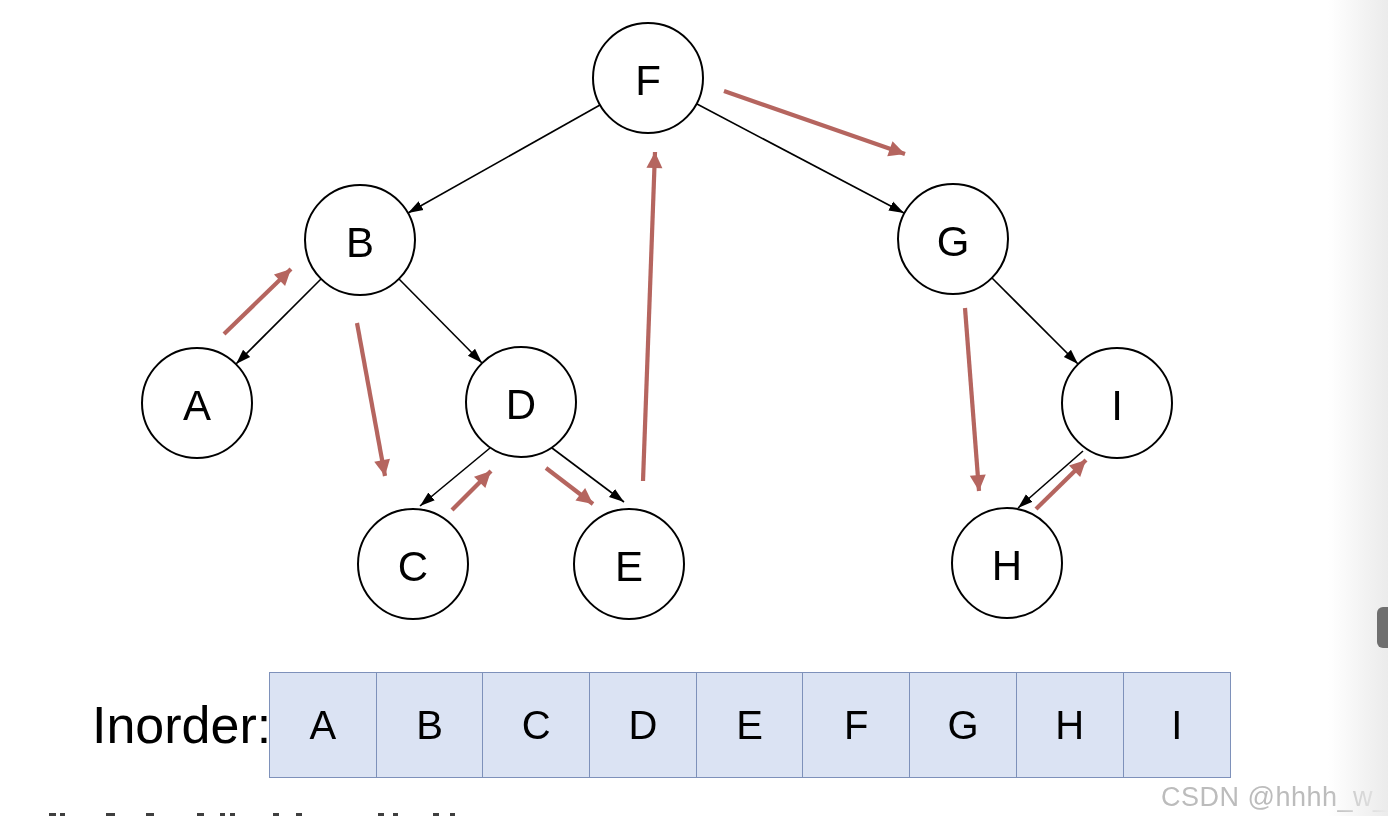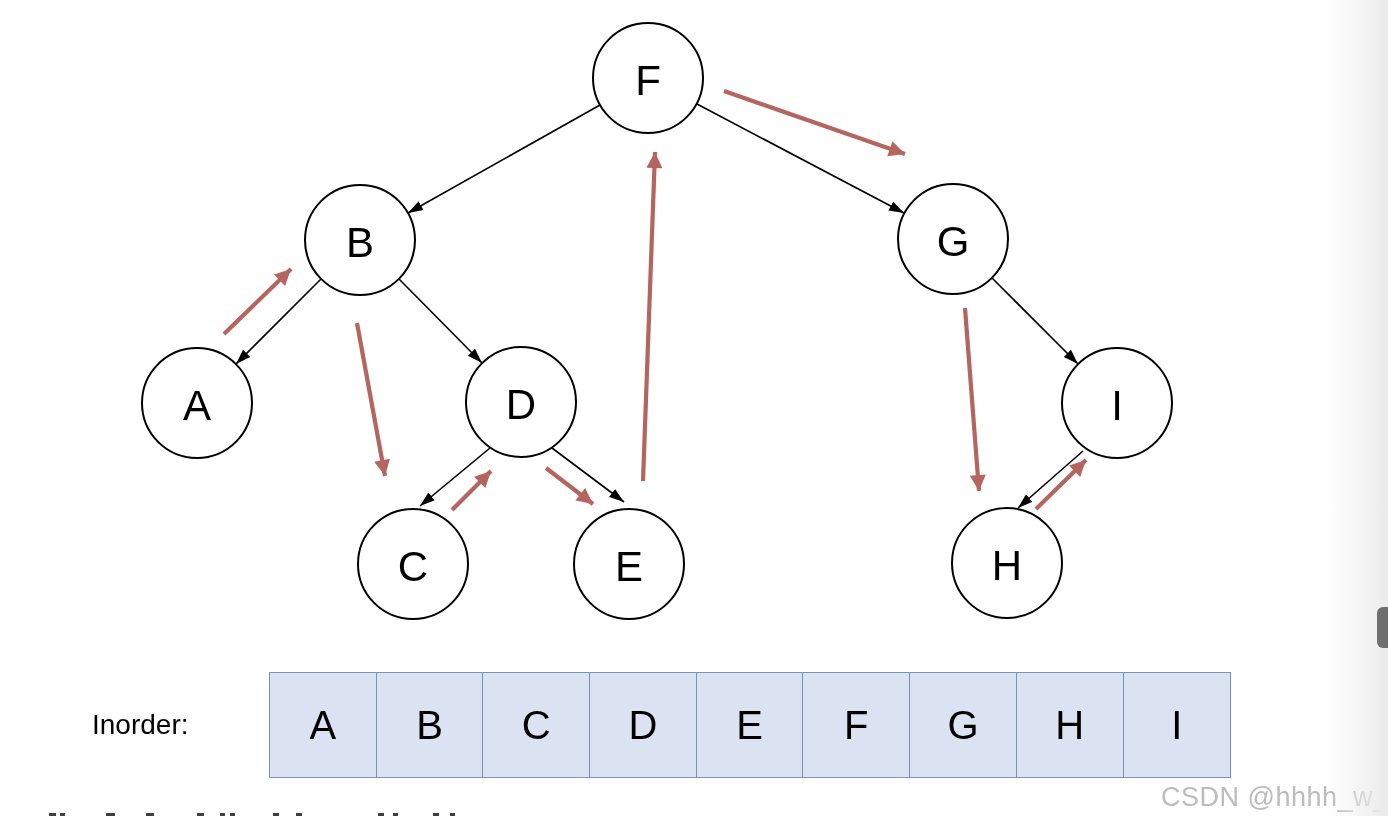--- a/index.html
+++ b/index.html
@@ -18,21 +18,21 @@
   .stage{position:absolute;left:0;top:0;width:1388px;height:816px;}
   svg text{font-family:"Liberation Sans",sans-serif;}
   .node circle{fill:#ffffff;stroke:#000000;stroke-width:2;}
   .node text{font-size:42px;fill:#000000;text-anchor:middle;dominant-baseline:central;}
   .tree-edge{stroke:#000000;stroke-width:1.6;fill:none;}
   .red-arrow{stroke:var(--accent-red);stroke-width:4.2;fill:none;}
   .frag{fill:#3f3f3f;}
 
   .inorder-label{
     position:absolute;left:92px;top:672px;height:106px;line-height:106px;
-    font-size:28px;color:#000;white-space:nowrap;
+    font-size:52px;color:#000;white-space:nowrap;
   }
   .inorder-table{
     position:absolute;left:269px;top:672px;height:106px;display:flex;
     border:1.5px solid var(--table-border);box-sizing:border-box;
     background:var(--table-fill);
   }
   .inorder-cell{
     width:106.7px;height:100%;box-sizing:border-box;
     border-right:1.5px solid var(--table-border);
     display:flex;align-items:center;justify-content:center;

